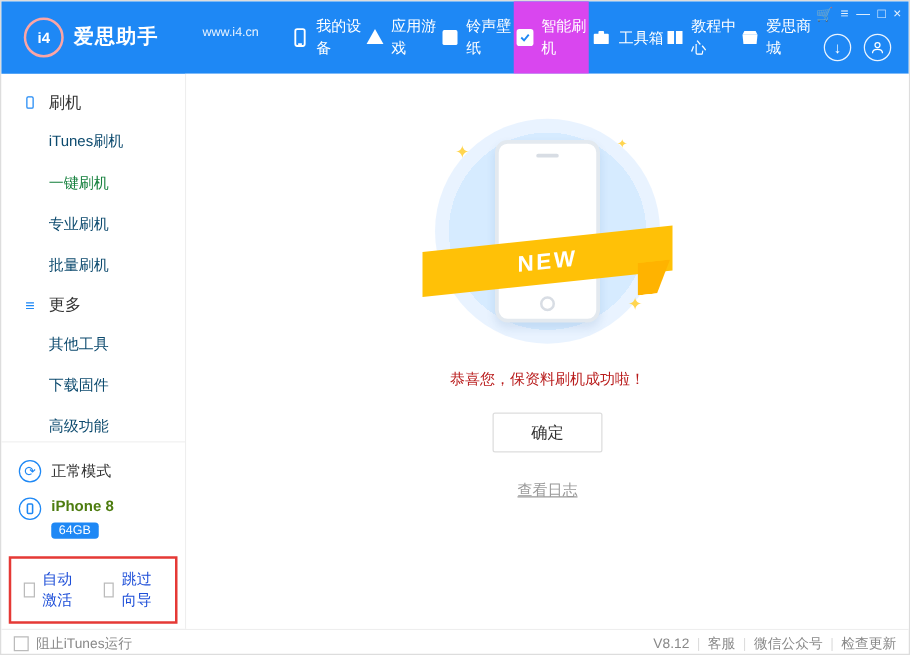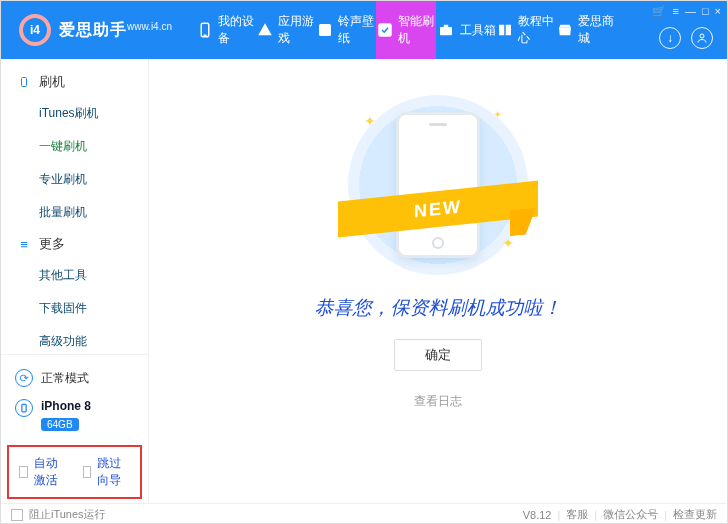--- a/index.html
+++ b/index.html
@@ -1,22 +1,22 @@
 <!DOCTYPE html>
 <html><head>
 <meta charset="utf-8">
 <style>
   * { box-sizing: border-box; margin: 0; padding: 0; }
   body { font-family: "Microsoft YaHei", Arial, sans-serif; font-size: 12px; color: #333; background: #fff; width: 728px; height: 524px; overflow: hidden; border: 1px solid #ddd; }
   .header { background: #1e88f5; color: #fff; height: 58px; display: flex; align-items: center; position: relative; }
   .logo { display: flex; align-items: center; padding: 0 18px; }
-  .logo-circle { width: 32px; height: 32px; border: 4px solid #fca5a5; border-radius: 50%; display: flex; align-items: center; justify-content: center; margin-right: 8px; font-weight: bold; font-size: 12px; }
+  .logo-circle { width: 32px; height: 32px; border: 2px solid #fca5a5; border-radius: 50%; display: flex; align-items: center; justify-content: center; margin-right: 8px; font-weight: bold; font-size: 12px; }
   .logo-text { display: flex; line-height: 1.1; }
   .logo-title { font-size: 16px; font-weight: bold; letter-spacing: 1px; }
-  .logo-url { font-size: 10px; opacity: 0.9; }
+  .logo-url { font-size: 10px; opacity: 0.9; margin-left: 35px; }
   .nav { display: flex; align-items: stretch; height: 100%; margin-left: 6px; }
   .nav-item { width: 60px; display: flex; flex-direction: row; align-items: center; justify-content: center; gap: 4px; font-size: 12px; cursor: pointer; }
   .nav-item.active { background: #d946ef; }
   .nav-icon { width: 20px; height: 20px; display: flex; align-items: center; justify-content: center; }
   .sys-controls { position: absolute; top: 0; right: 6px; display: flex; gap: 6px; font-size: 11px; padding: 4px 0; }
   .sys-controls span { cursor: pointer; opacity: 0.9; }
   .header-right { position: absolute; right: 14px; bottom: 10px; display: flex; gap: 10px; }
   .circ-btn { width: 22px; height: 22px; border: 1.5px solid rgba(255,255,255,0.9); border-radius: 50%; display: flex; align-items: center; justify-content: center; cursor: pointer; font-size: 12px; }
 
   .body { display: flex; height: calc(524px - 58px - 22px); }
@@ -43,23 +43,23 @@
   .star { position: absolute; color: #ffd54f; font-size: 14px; }
   .star.s1 { top: 18px; left: 16px; }
   .star.s2 { top: 14px; right: 26px; font-size: 10px; }
   .star.s3 { bottom: 24px; right: 14px; }
   .ribbon { position: absolute; width: 200px; top: 96px; left: -10px; }
   .ribbon-rect { background: #ffc107; height: 36px; display: flex; align-items: center; justify-content: center; color: #fff; font-weight: bold; font-size: 18px; letter-spacing: 2px; transform: skewY(-6deg); }
   .ribbon-tail { position: absolute; width: 26px; height: 26px; background: #ffb300; top: 18px; }
   .ribbon-tail.l { left: 4px; clip-path: polygon(0 0, 100% 0, 100% 100%, 40% 100%); transform: skewY(-6deg); }
   .ribbon-tail.r { right: 2px; clip-path: polygon(0 0, 100% 0, 60% 100%, 0 100%); transform: skewY(-6deg); }
 
-  .result-text { font-size: 19px; color: #1d4ed8; margin-bottom: 18px; font-style: italic; }
+  .result-text { font-size: 12px; color: #b91c1c; margin-bottom: 18px; }
   .ok-btn { border: 1px solid #ddd; background: #fff; color: #333; padding: 6px 30px; font-size: 13px; cursor: pointer; border-radius: 2px; }
-  .log-link { margin-top: 22px; color: #999; font-size: 12px; cursor: pointer; }
+  .log-link { margin-top: 22px; color: #999; font-size: 12px; cursor: pointer; text-decoration: underline; }
 
   .footer { height: 22px; border-top: 1px solid #eee; display: flex; align-items: center; font-size: 11px; color: #888; padding: 0 10px; }
   .footer .left { display: flex; align-items: center; gap: 6px; }
   .footer .right { margin-left: auto; display: flex; align-items: center; gap: 6px; }
   .footer .sep { color: #ddd; }
   svg { display: block; }
 </style>
 </head>
 <body>
 
@@ -183,21 +183,21 @@
         <span class="ico-circle">⟳</span>
         <span>正常模式</span>
       </div>
       <div class="badge-row" style="align-items:flex-start;">
         <span class="ico-circle">
             <svg width="10" height="10" viewBox="0 0 24 24" fill="none" stroke="#1e88f5" stroke-width="3">
               <rect x="7" y="3" width="10" height="18" rx="2"></rect>
             </svg>
           </span>
         <div>
-          <div style="color:#0f172a;font-weight:bold;">iPhone 8</div>
+          <div style="color:#4d7c0f;font-weight:bold;">iPhone 8</div>
           <div style="margin-top:4px;"><span class="storage-badge">64GB</span></div>
         </div>
       </div>
     </div>
     <div class="checkbox-row">
       <span class="cb"></span>
       <span>自动激活</span>
       <span style="width:6px"></span>
       <span class="cb"></span>
       <span>跳过向导</span>

